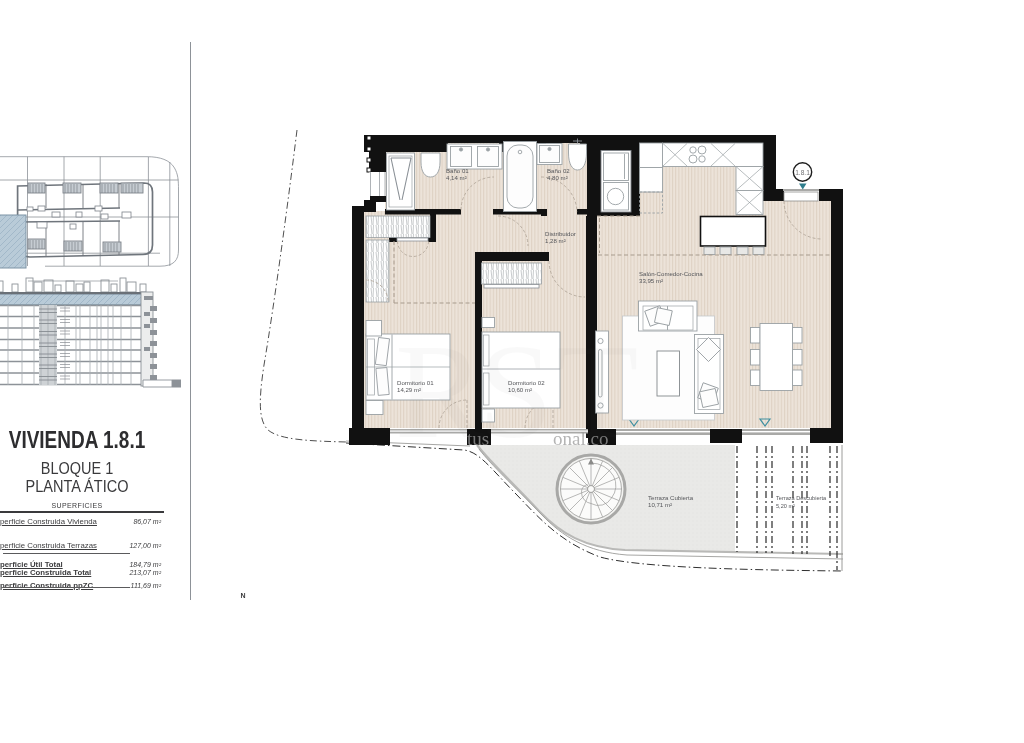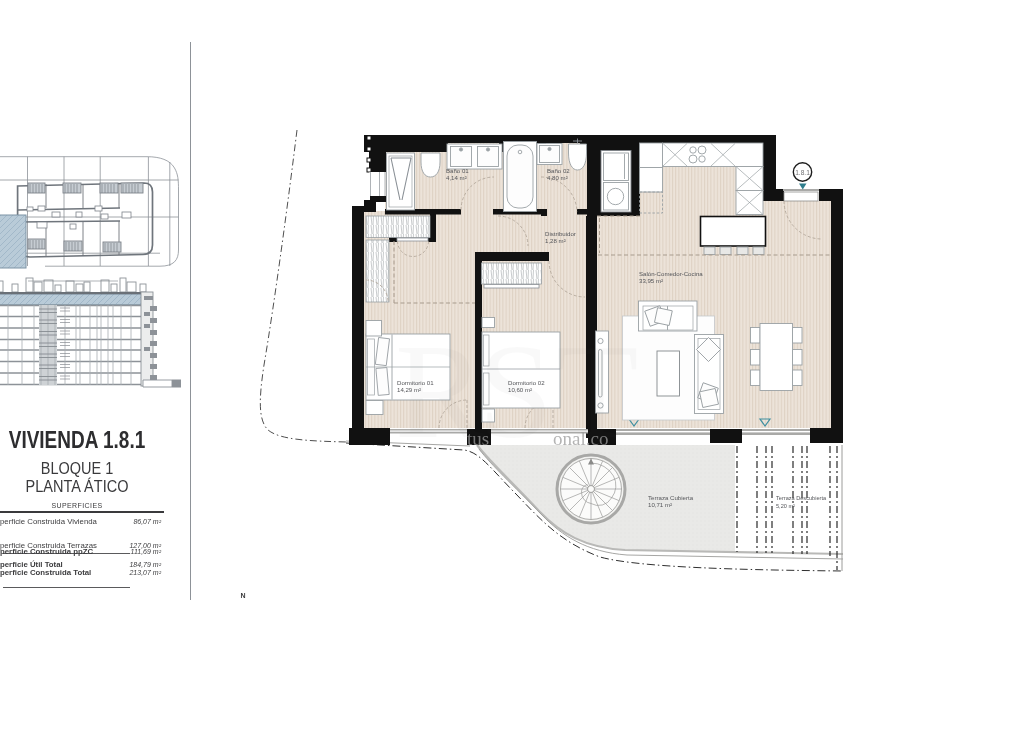--- a/index.html
+++ b/index.html
@@ -7,21 +7,21 @@
         font-family:"Liberation Sans", sans-serif;}
   .abs{position:absolute;}
   #divider{position:absolute;left:190px;top:42px;width:1px;height:651px;background:#8d9298;}
   #title{position:absolute;left:-43px;top:427px;width:240px;text-align:center;
          font-size:19px;font-weight:bold;color:#2d2d2f;transform:scaleY(1.24);transform-origin:50% 0;}
   #sub{position:absolute;left:-43px;top:460px;width:240px;text-align:center;
        font-size:14.5px;font-weight:400;color:#3a3a3c;line-height:15.5px;transform:scaleY(1.15);transform-origin:50% 0;}
   #superf{position:absolute;left:-43px;top:502px;width:240px;text-align:center;
           font-size:7px;color:#3a3a3c;letter-spacing:0.4px;}
   #supline{position:absolute;left:0px;top:511px;width:164px;height:1.6px;background:#3a3a3c;}
-  .trow{position:absolute;left:0px;width:161px;font-size:7.8px;color:#3c3c3e;}
+  .trow{position:absolute;left:0px;width:161px;font-size:7.8px;color:#3c3c3e;text-decoration:underline;}
   .trow .v{position:absolute;right:0;top:0.5px;font-style:italic;font-weight:400;font-size:7px;}
   .tline{position:absolute;left:3px;width:127px;height:1px;background:#5a5a5c;}
   #esc{position:absolute;left:231px;top:626.5px;font-size:5.5px;color:#3a3a3c;letter-spacing:0.2px;}
   .dpar{position:absolute;left:228px;width:535px;font-size:5.5px;color:#55565a;line-height:5.6px;}
   #corner{position:absolute;left:-8px;top:712px;font-size:6px;color:#8a8a8a;}
 </style>
 </head>
 <body>
 <div id="page">
 
@@ -29,21 +29,21 @@
 
   <div id="title">VIVIENDA 1.8.1</div>
   <div id="sub">BLOQUE 1<br>PLANTA ÁTICO</div>
   <div id="superf">SUPERFICIES</div>
   <div id="supline"></div>
 
   <div class="trow" style="top:517px">perficie Construida Vivienda<span class="v">86,07 m²</span></div>
   <div class="trow" style="top:541px">perficie Construida Terrazas<span class="v">127,00 m²</span></div>
   <div class="trow" style="top:568px;font-weight:bold">perficie Construida Total<span class="v">213,07 m²</span></div>
   <div class="tline" style="top:553px"></div>
-  <div class="trow" style="top:547px;font-weight:bold">perficie Construida ppZC<span class="v">111,69 m²</span></div>
+  <div class="trow" style="top:581px;font-weight:bold">perficie Construida ppZC<span class="v">111,69 m²</span></div>
   <div class="tline" style="top:587px"></div>
   <div class="trow" style="top:560px;font-weight:bold">perficie Útil Total<span class="v">184,79 m²</span></div>
 
   <div id="esc">ESCALA GRÁFICA</div>
   <div class="dpar" style="top:662.5px"><b>Documento no Contractual ni Vinculante.</b> La información y material gráfico que aparecen en este documento son meramente indicativos, no tienen valor contractual y por lo tanto podrán experimentar modificaciones por distintos motivos, tales como exigencias técnicas, legales o a iniciativa de la Dirección Facultativa del proyecto. La jardinería, decoración y mobiliario, infografía y/o cualquier otra información gráfica se han introducido con una función meramente decorativa y, por lo tanto, no vinculante.</div>
   <div class="dpar" style="top:689.5px;font-style:italic"><b>Rough Translation.</b> Information, computer graphics and all the graphic documentation that appear in this brochure are merely indicative, have no contractual value and are experimental due to technical, legal or initiative requirements of the Project Management. The gardening, decoration and furniture are merely decorative and not binding.</div>
   <div id="corner">2025</div>
 
   <svg class="abs" style="left:0;top:0" width="1024" height="743" viewBox="0 0 1024 743">
     <defs>

